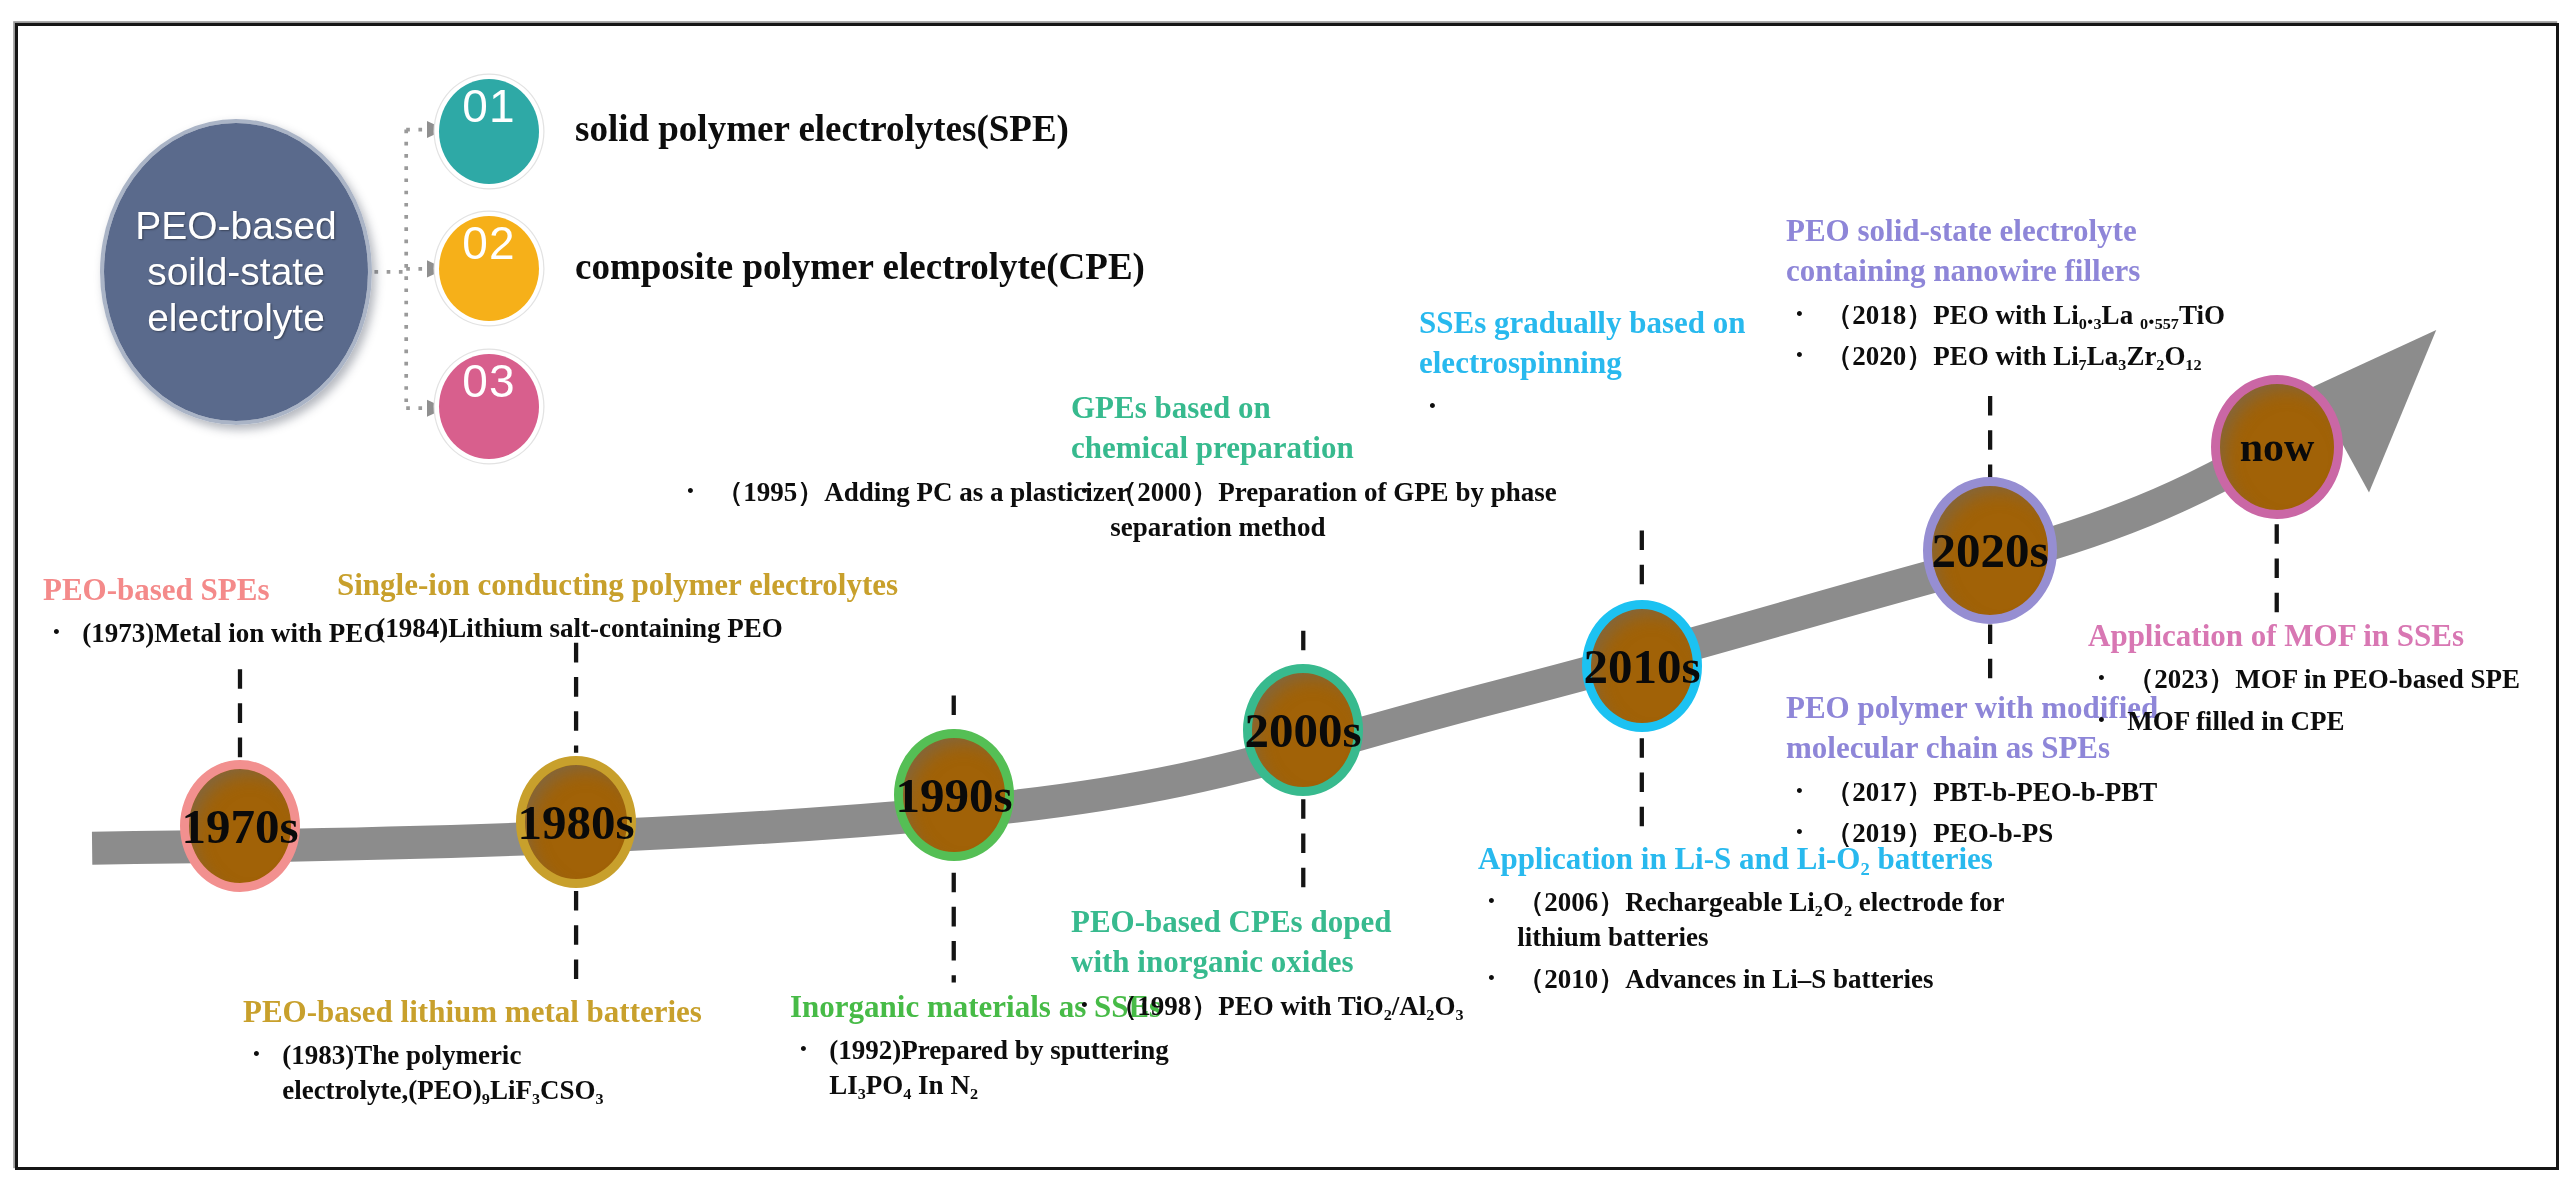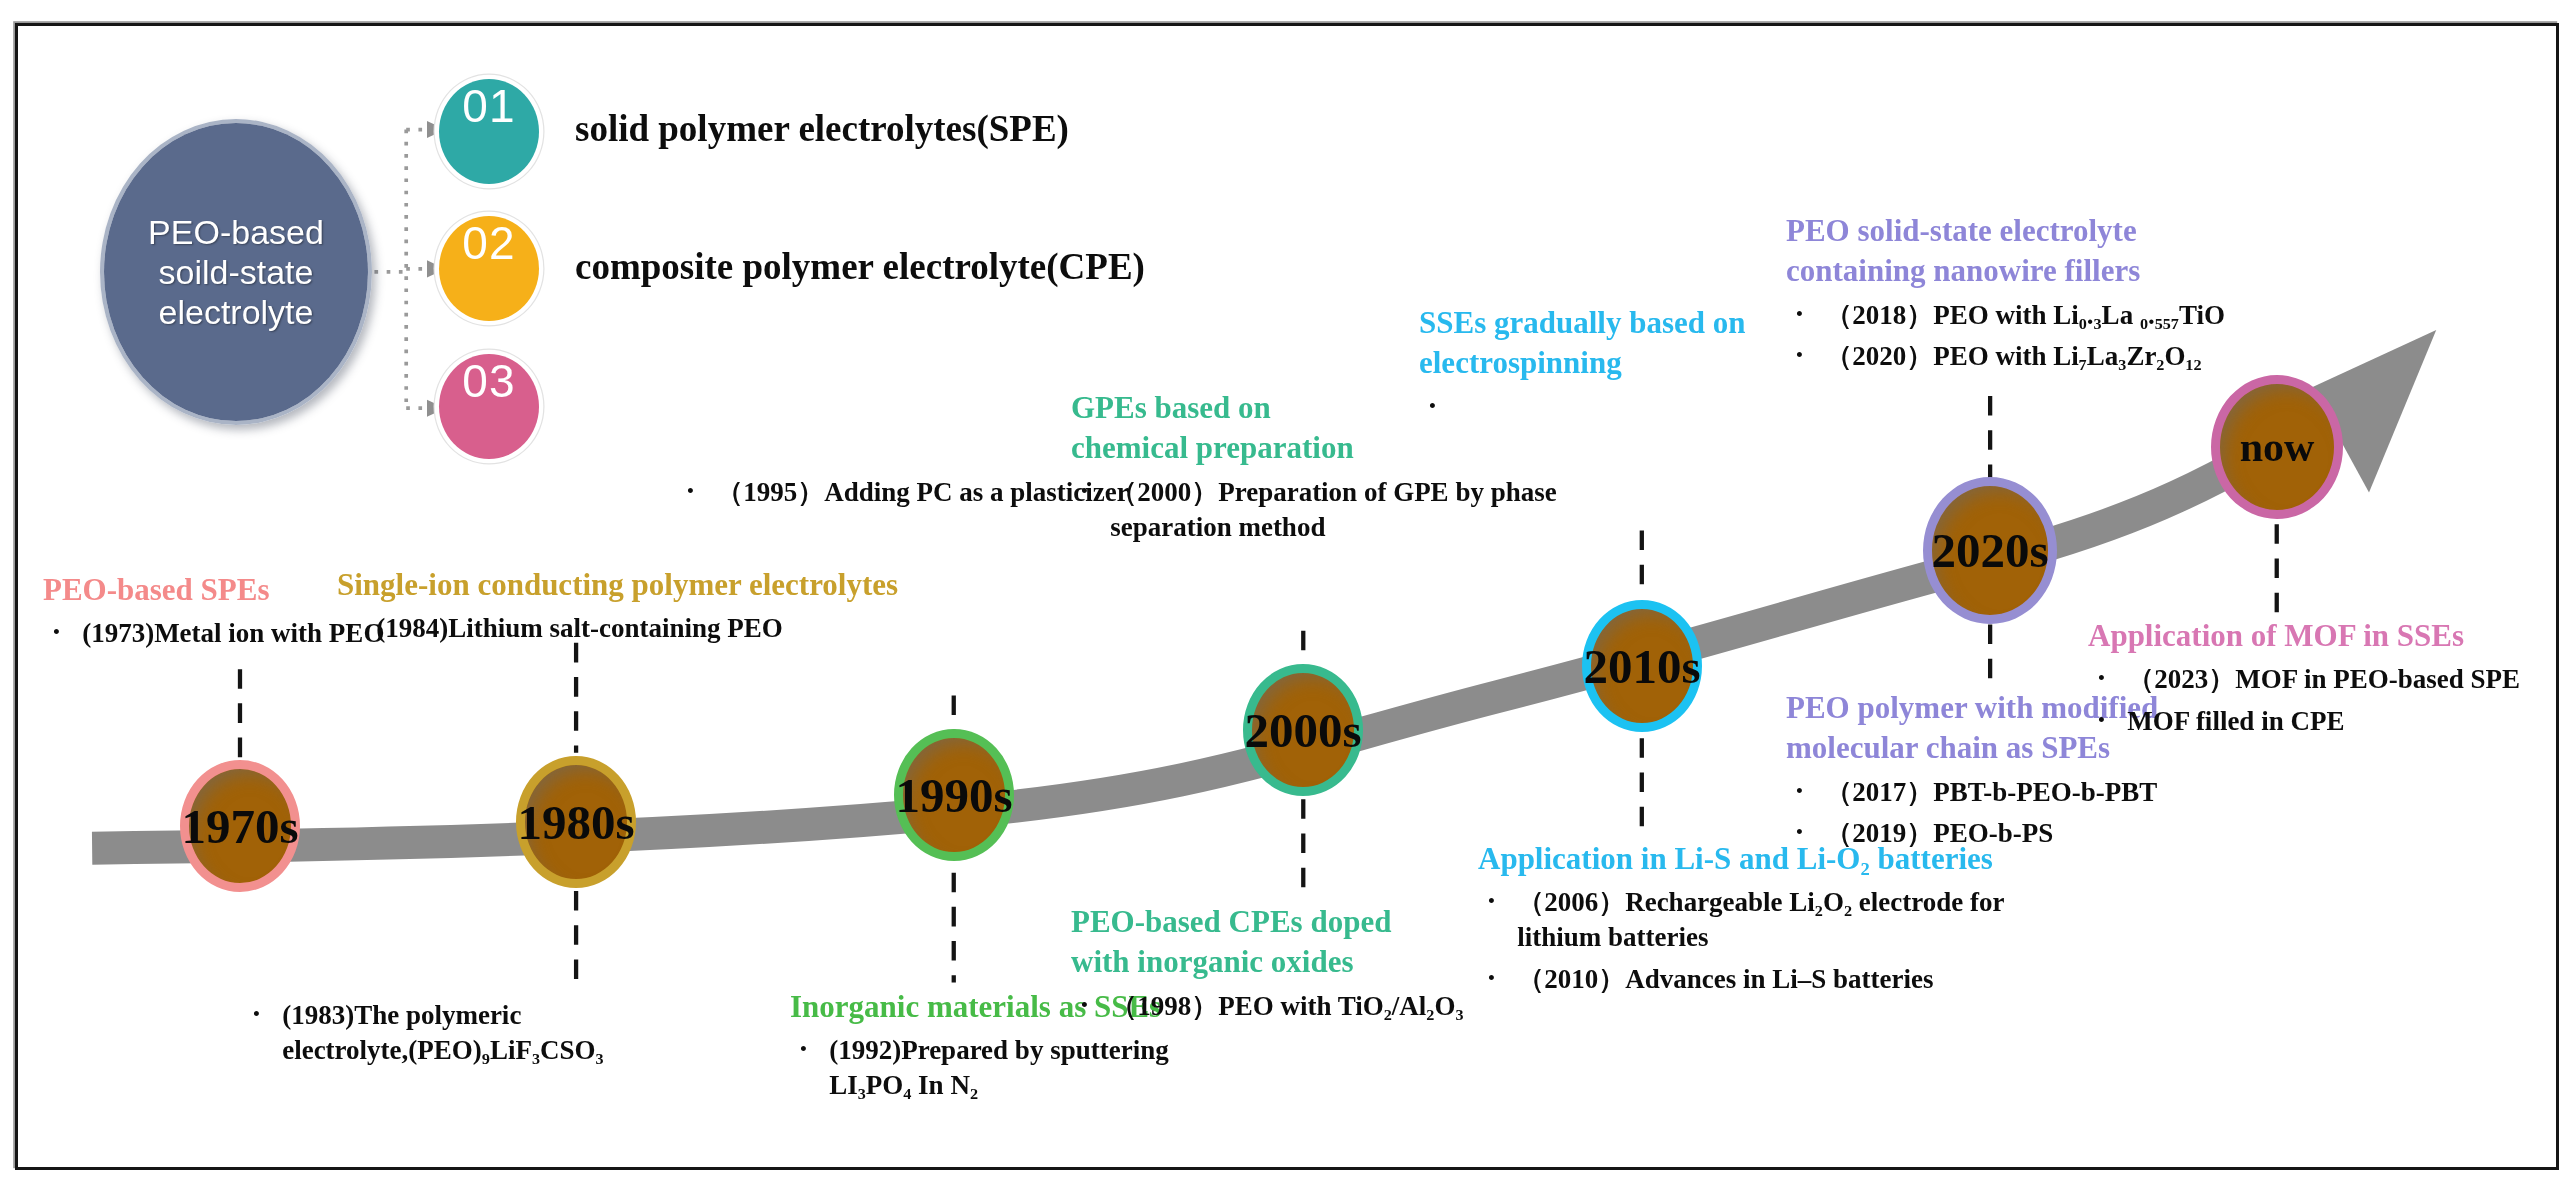--- a/index.html
+++ b/index.html
@@ -24,21 +24,21 @@
     border-radius:50%;
     border:4.3px solid #aab4c6;
     box-sizing:border-box;
     box-shadow:3.7px 4.9px 9.8px rgba(40,50,70,.35);
     display:flex;align-items:center;justify-content:center;
   }
   .hub-inner{
     width:100%;height:100%;border-radius:50%;
     display:flex;flex-direction:column;align-items:center;justify-content:center;
     font-family:"Liberation Sans","DejaVu Sans",sans-serif;
-    font-size:34px;line-height:1.18;color:#ffffff;
+    font-size:39px;line-height:1.18;color:#ffffff;
     text-shadow:1.2px 1.2px 1.8px rgba(0,0,0,.35);
   }
 
   
   .lg-circle{
     position:absolute;width:100px;height:105px;border-radius:50%;
     display:flex;align-items:flex-start;justify-content:center;
     box-shadow:0 0 0 4.3px #fff,0 0 0 5.5px #e2e2e2;
   }
   .lg-num{
@@ -142,20 +142,21 @@
 
   <div class="ann" style="left:337px;top:565px;width:599px;">
     <div class="ann-title" style="color: rgb(200, 160, 44);">Single-ion conducting polymer electrolytes</div>
     <div class="bullet">
         <span class="dot">•</span>
         <span class="bt">(1984)Lithium salt-containing PEO</span>
       </div>
   </div>
 
   <div class="ann" style="left:243px;top:992px;width:501px;">
+    <div class="ann-title" style="color: rgb(200, 160, 44);">PEO-based lithium metal batteries</div>
     <div class="bullet">
         <span class="dot">•</span>
         <span class="bt" style="width:342px;">(1983)The polymeric electrolyte,(PEO)₉LiF₃CSO₃</span>
       </div>
   </div>
 
   <div class="ann" style="left:677px;top:469px;width:587px;">
     <div class="bullet">
         <span class="dot">•</span>
         <span class="bt">（1995）Adding PC as a plasticizer</span>

